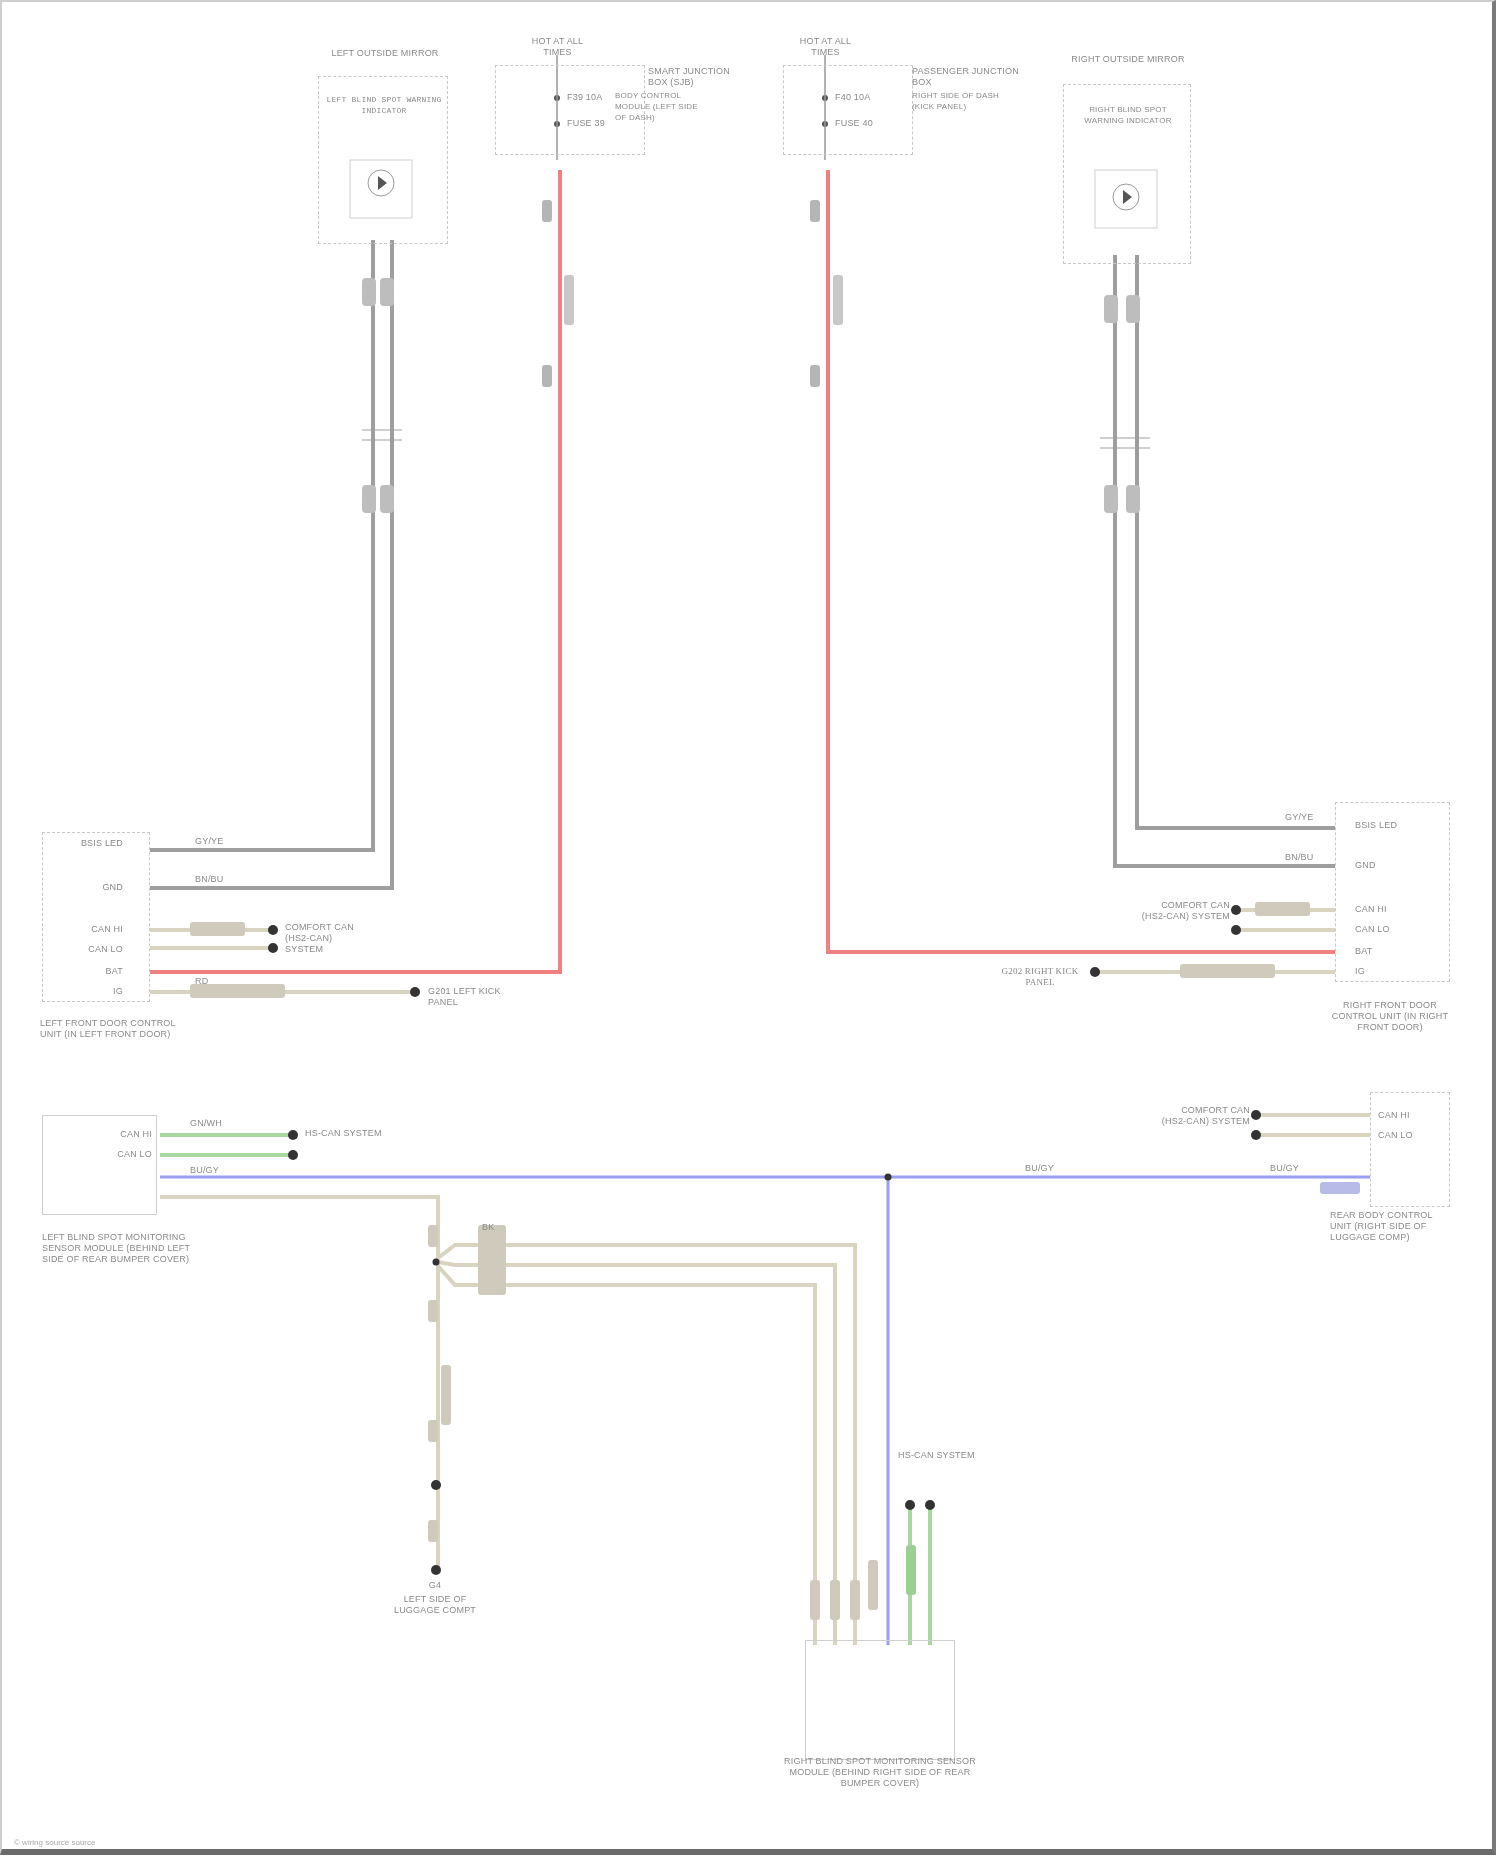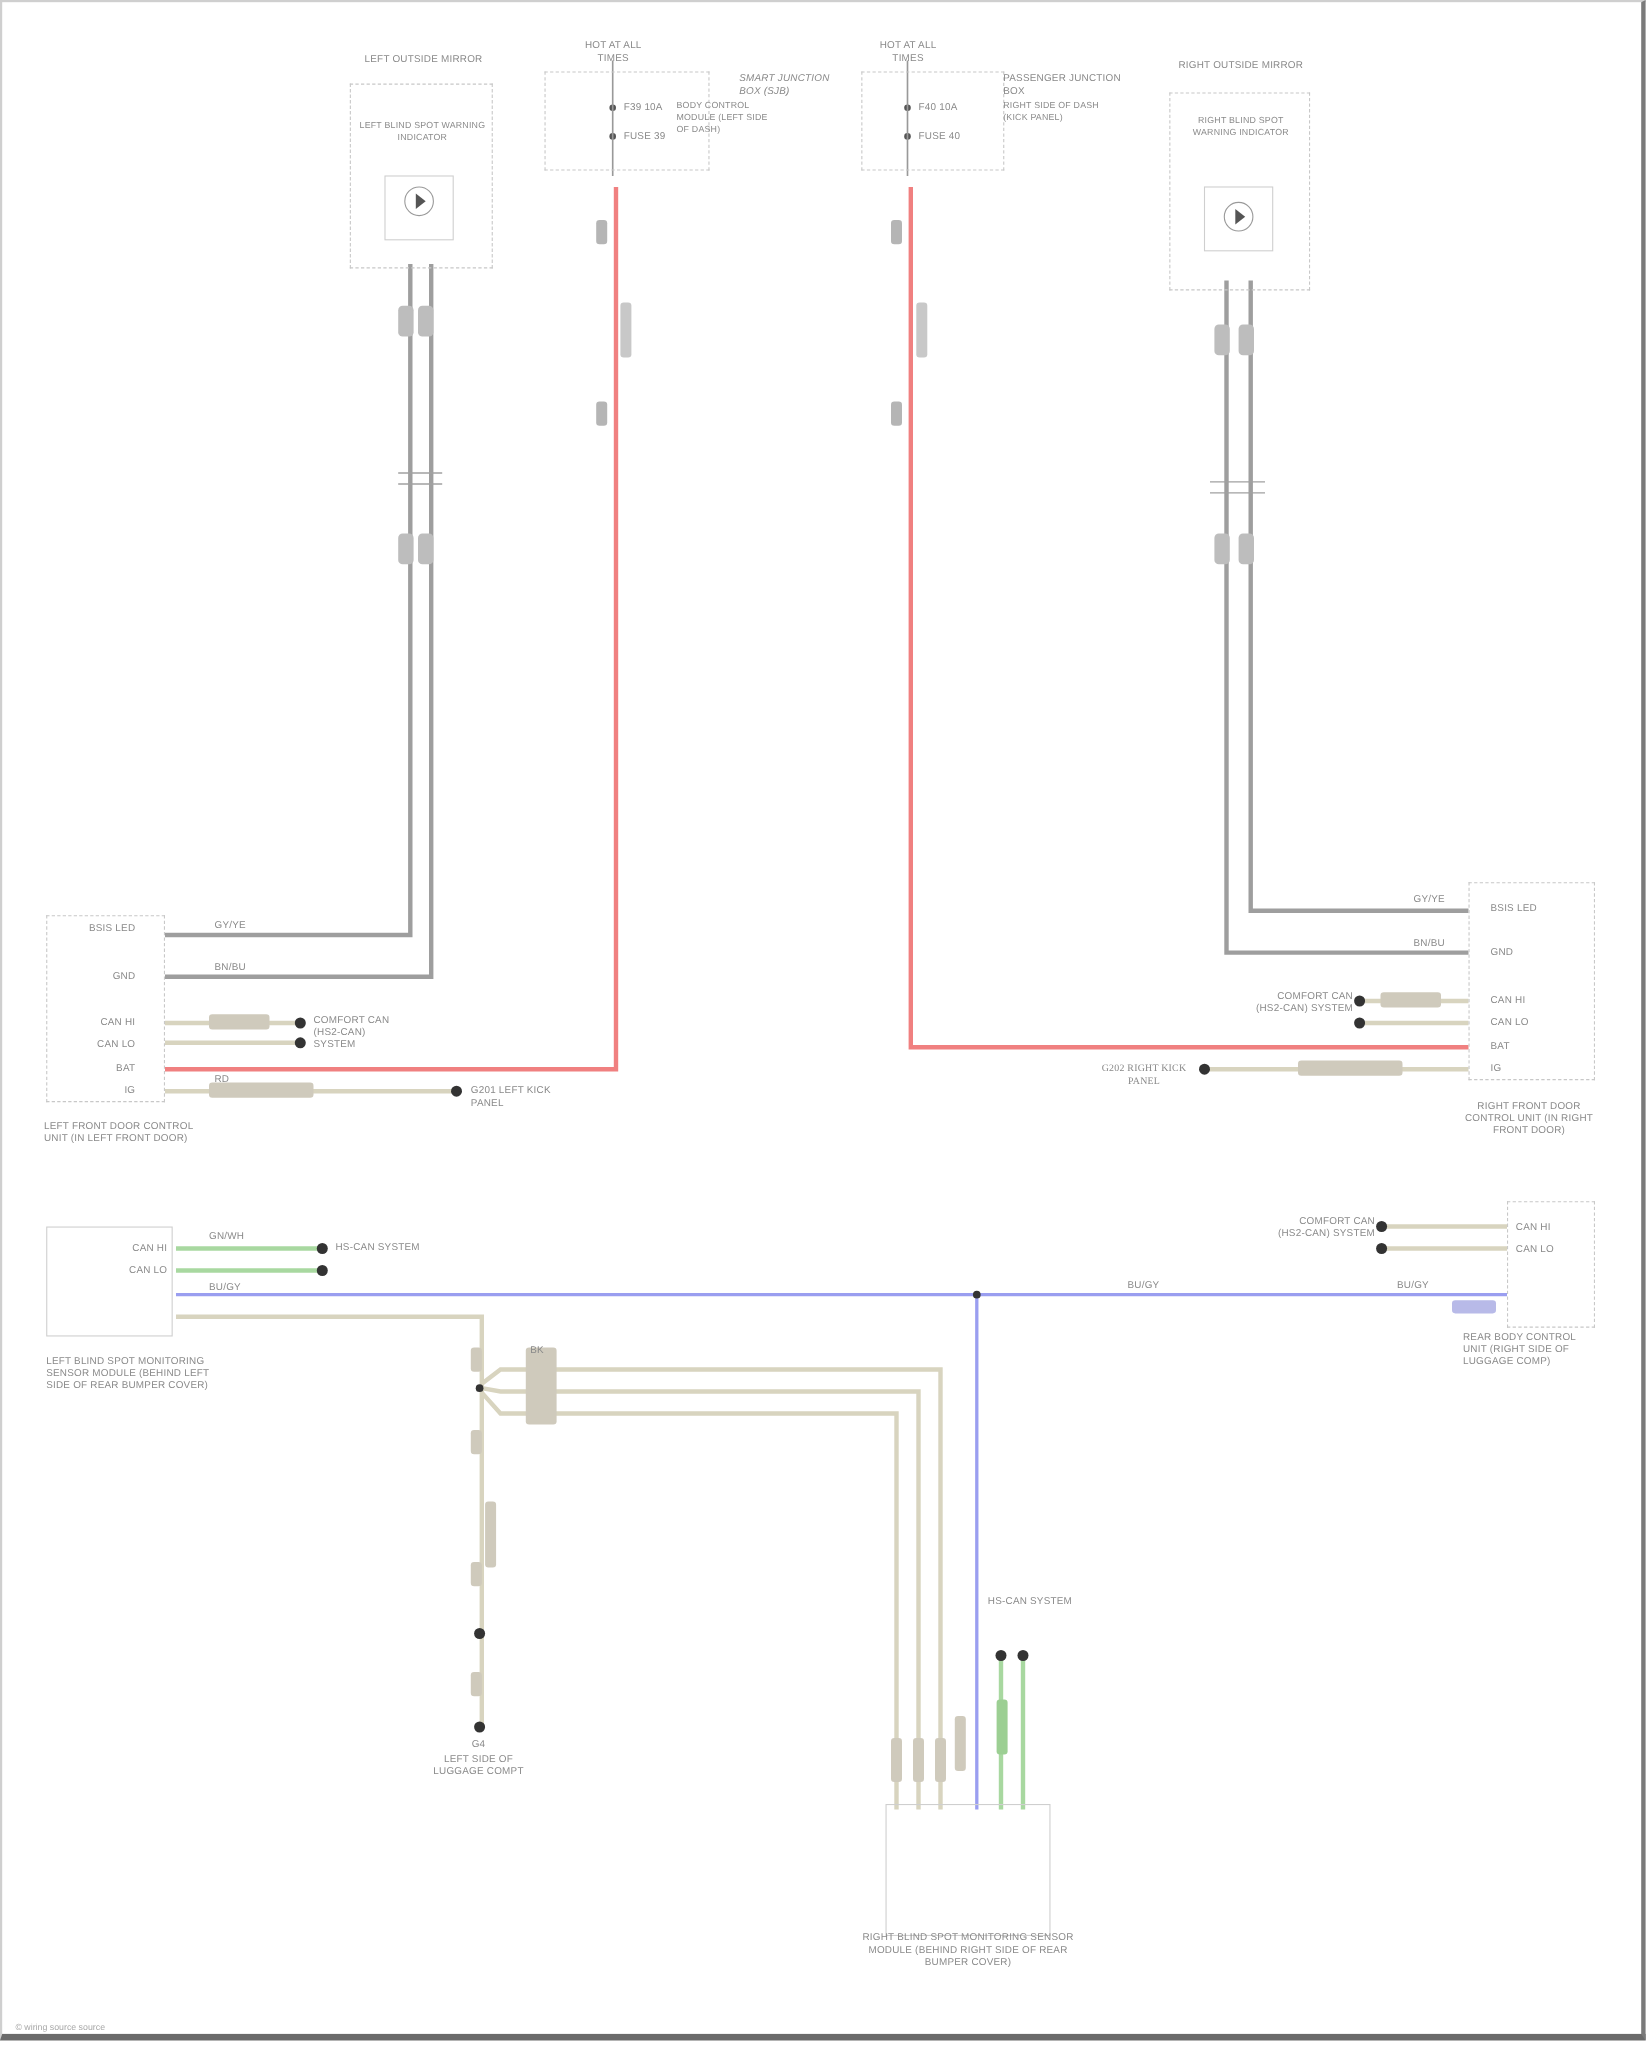--- a/index.html
+++ b/index.html
@@ -184,26 +184,26 @@
 <div class="box" style="left:495px;top:65px;width:150px;height:90px;"></div>
 <div class="box" style="left:783px;top:65px;width:130px;height:90px;"></div>
 <div class="box" style="left:1063px;top:84px;width:128px;height:180px;"></div>
 <div class="box" style="left:42px;top:832px;width:108px;height:170px;"></div>
 <div class="box" style="left:1335px;top:802px;width:115px;height:180px;"></div>
 <div class="box solid" style="left:42px;top:1115px;width:115px;height:100px;"></div>
 <div class="box" style="left:1370px;top:1092px;width:80px;height:115px;"></div>
 <div class="box solid" style="left:805px;top:1640px;width:150px;height:120px;"></div>
 
 <div class="lbl c" style="left:325px;top:48px;width:120px;">LEFT OUTSIDE MIRROR</div>
-<div class="lbl c" style="left:325px;top:108px;width:118px;font-size:8px;">LEFT BLIND SPOT WARNING INDICATOR</div>
+<div class="lbl c" style="left:325px;top:94px;width:118px;font-size:8px;font-family:Liberation Mono, monospace;">LEFT BLIND SPOT WARNING INDICATOR</div>
 
 <div class="lbl c" style="left:520px;top:36px;width:75px;">HOT AT ALL TIMES</div>
 <div class="lbl" style="left:567px;top:92px;">F39 10A</div>
 <div class="lbl" style="left:567px;top:118px;">FUSE 39</div>
-<div class="lbl" style="left:672px;top:66px;width:90px;font-style:italic;">SMART JUNCTION BOX (SJB)</div>
+<div class="lbl" style="left:648px;top:66px;width:90px;">SMART JUNCTION BOX (SJB)</div>
 <div class="lbl" style="left:615px;top:90px;width:90px;font-size:8px;">BODY CONTROL MODULE (LEFT SIDE OF DASH)</div>
 
 <div class="lbl c" style="left:788px;top:36px;width:75px;">HOT AT ALL TIMES</div>
 <div class="lbl" style="left:835px;top:92px;">F40 10A</div>
 <div class="lbl" style="left:835px;top:118px;">FUSE 40</div>
 <div class="lbl" style="left:912px;top:66px;width:115px;">PASSENGER JUNCTION BOX</div>
 <div class="lbl" style="left:912px;top:90px;width:95px;font-size:8px;">RIGHT SIDE OF DASH (KICK PANEL)</div>
 
 <div class="lbl c" style="left:1068px;top:54px;width:120px;">RIGHT OUTSIDE MIRROR</div>
 <div class="lbl c" style="left:1070px;top:104px;width:116px;font-size:8px;">RIGHT BLIND SPOT WARNING INDICATOR</div>

